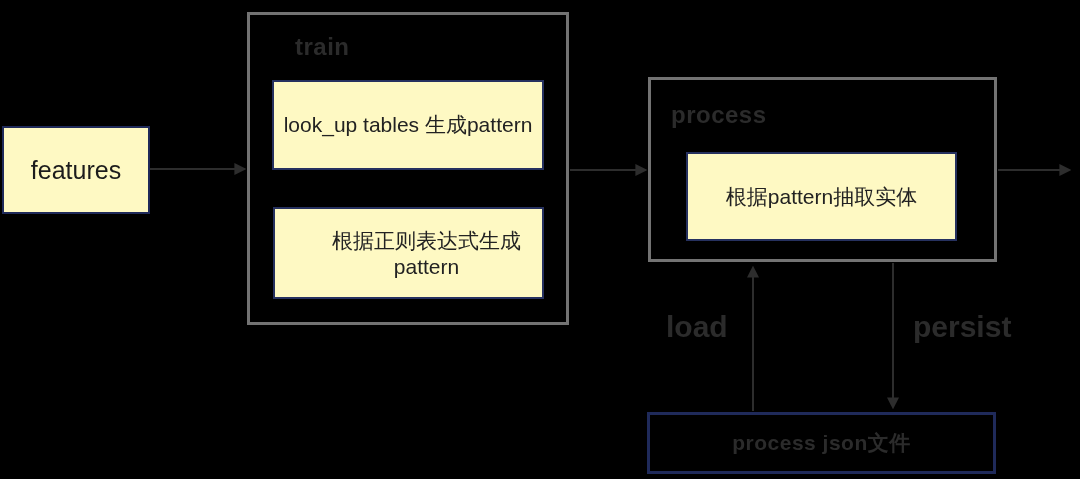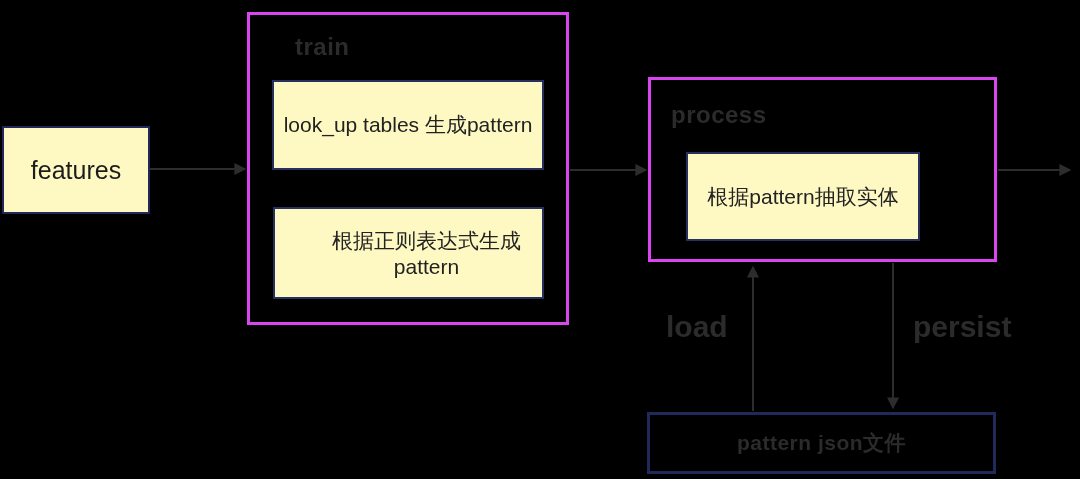--- a/index.html
+++ b/index.html
@@ -25,36 +25,36 @@
   }
   .node-features{
     left:2px;top:126px;width:148px;height:88px;
     border-width:2px;border-color:#1f2a5a;
     font-size:25px;color:#1c1c1c;
   }
   .group{
     position:absolute;
     box-sizing:border-box;
     background:#000000;
-    border:3px solid #d946ef;
+    border:3px solid #737373;
   }
   .group-train{left:247px;top:12px;width:322px;height:313px;}
   .group-process{left:648px;top:77px;width:349px;height:185px;}
   .group-label{
     position:absolute;
     color:#2b2b2b;
     font-size:24px;
     font-weight:600;
     letter-spacing:0.5px;
   }
   .train-label{left:45px;top:18px;}
   .process-label{left:20px;top:21px;}
   .node-lookup{left:22px;top:65px;width:272px;height:90px;}
   .node-regex{left:23px;top:192px;width:271px;height:92px;padding-left:36px;}
-  .node-extract{left:35px;top:72px;width:234px;height:89px;}
+  .node-extract{left:35px;top:72px;width:271px;height:89px;}
   .node-json{
     left:647px;top:412px;width:349px;height:62px;
     box-sizing:border-box;
     background:#000000;
     border:3px solid #1f2a5a;
     color:#2b2b2b;
     font-size:21px;font-weight:600;
     letter-spacing:0.5px;
   }
   .edge-label{
@@ -104,19 +104,19 @@
   </div>
 
   <div class="group group-process">
     <div class="group-label process-label">process</div>
     <div class="node white-node node-extract">
       <span>根据pattern抽取实体</span>
     </div>
   </div>
 
   <div class="node node-json">
-    <span>pattern json文件</span>
+    <span>process json文件</span>
   </div>
 
   <div class="edge-label edge-label-load">load</div>
   <div class="edge-label edge-label-persist">persist</div>
 
 </div>
 
 </body></html>

